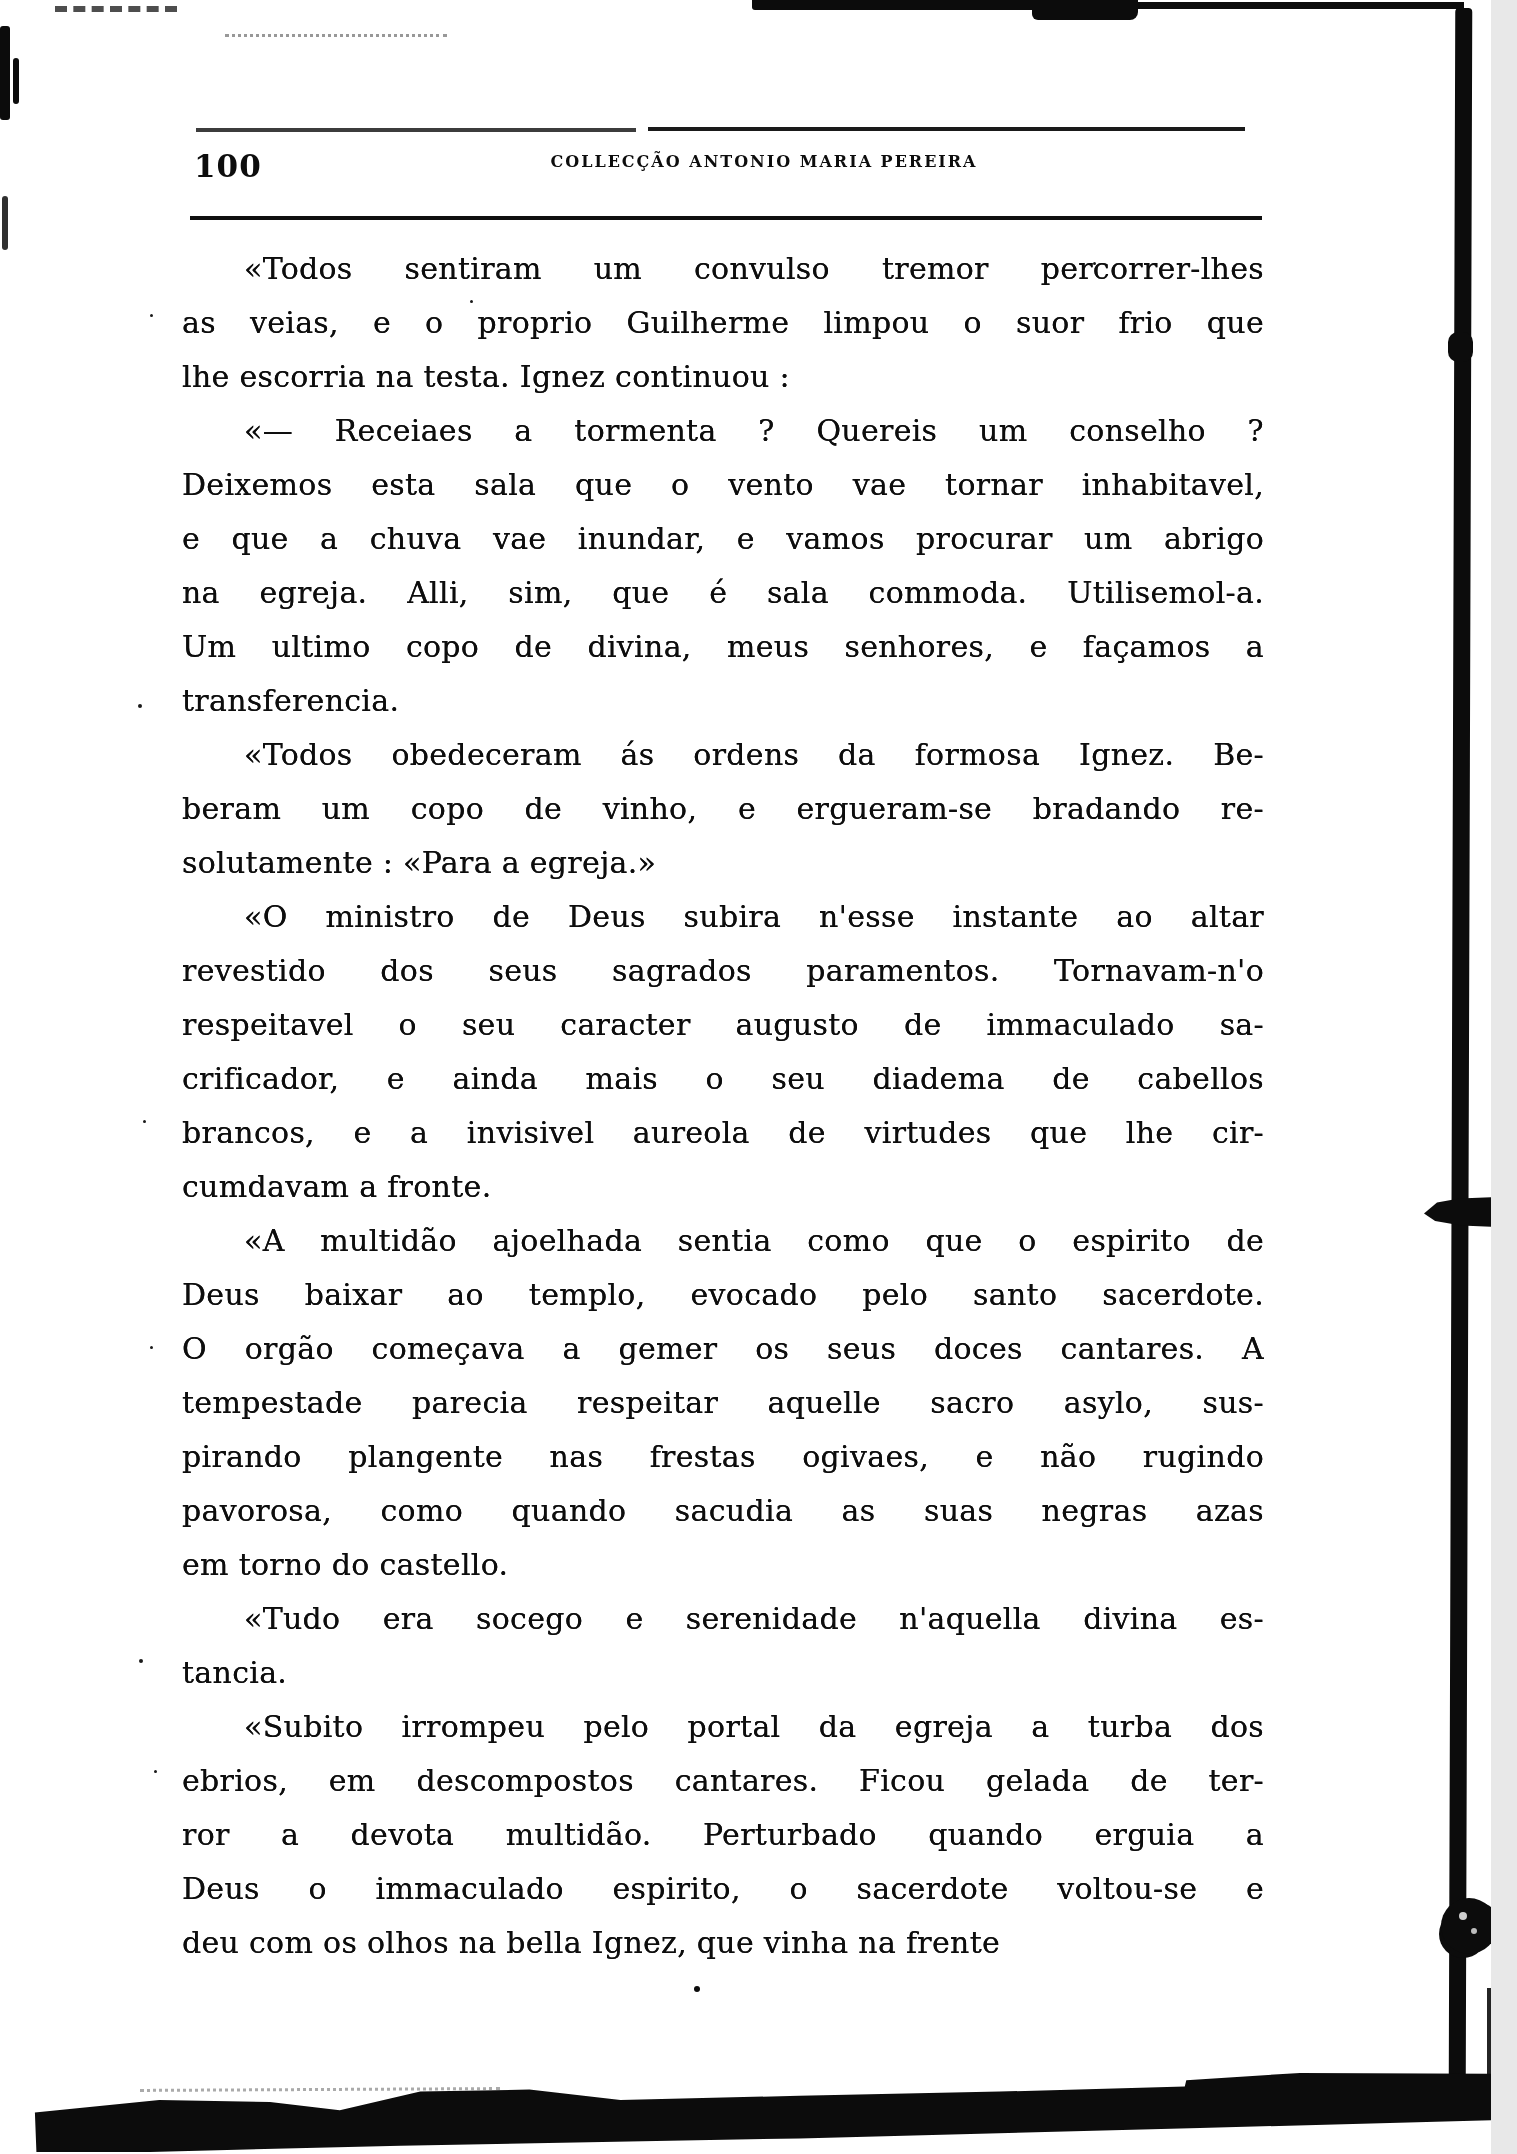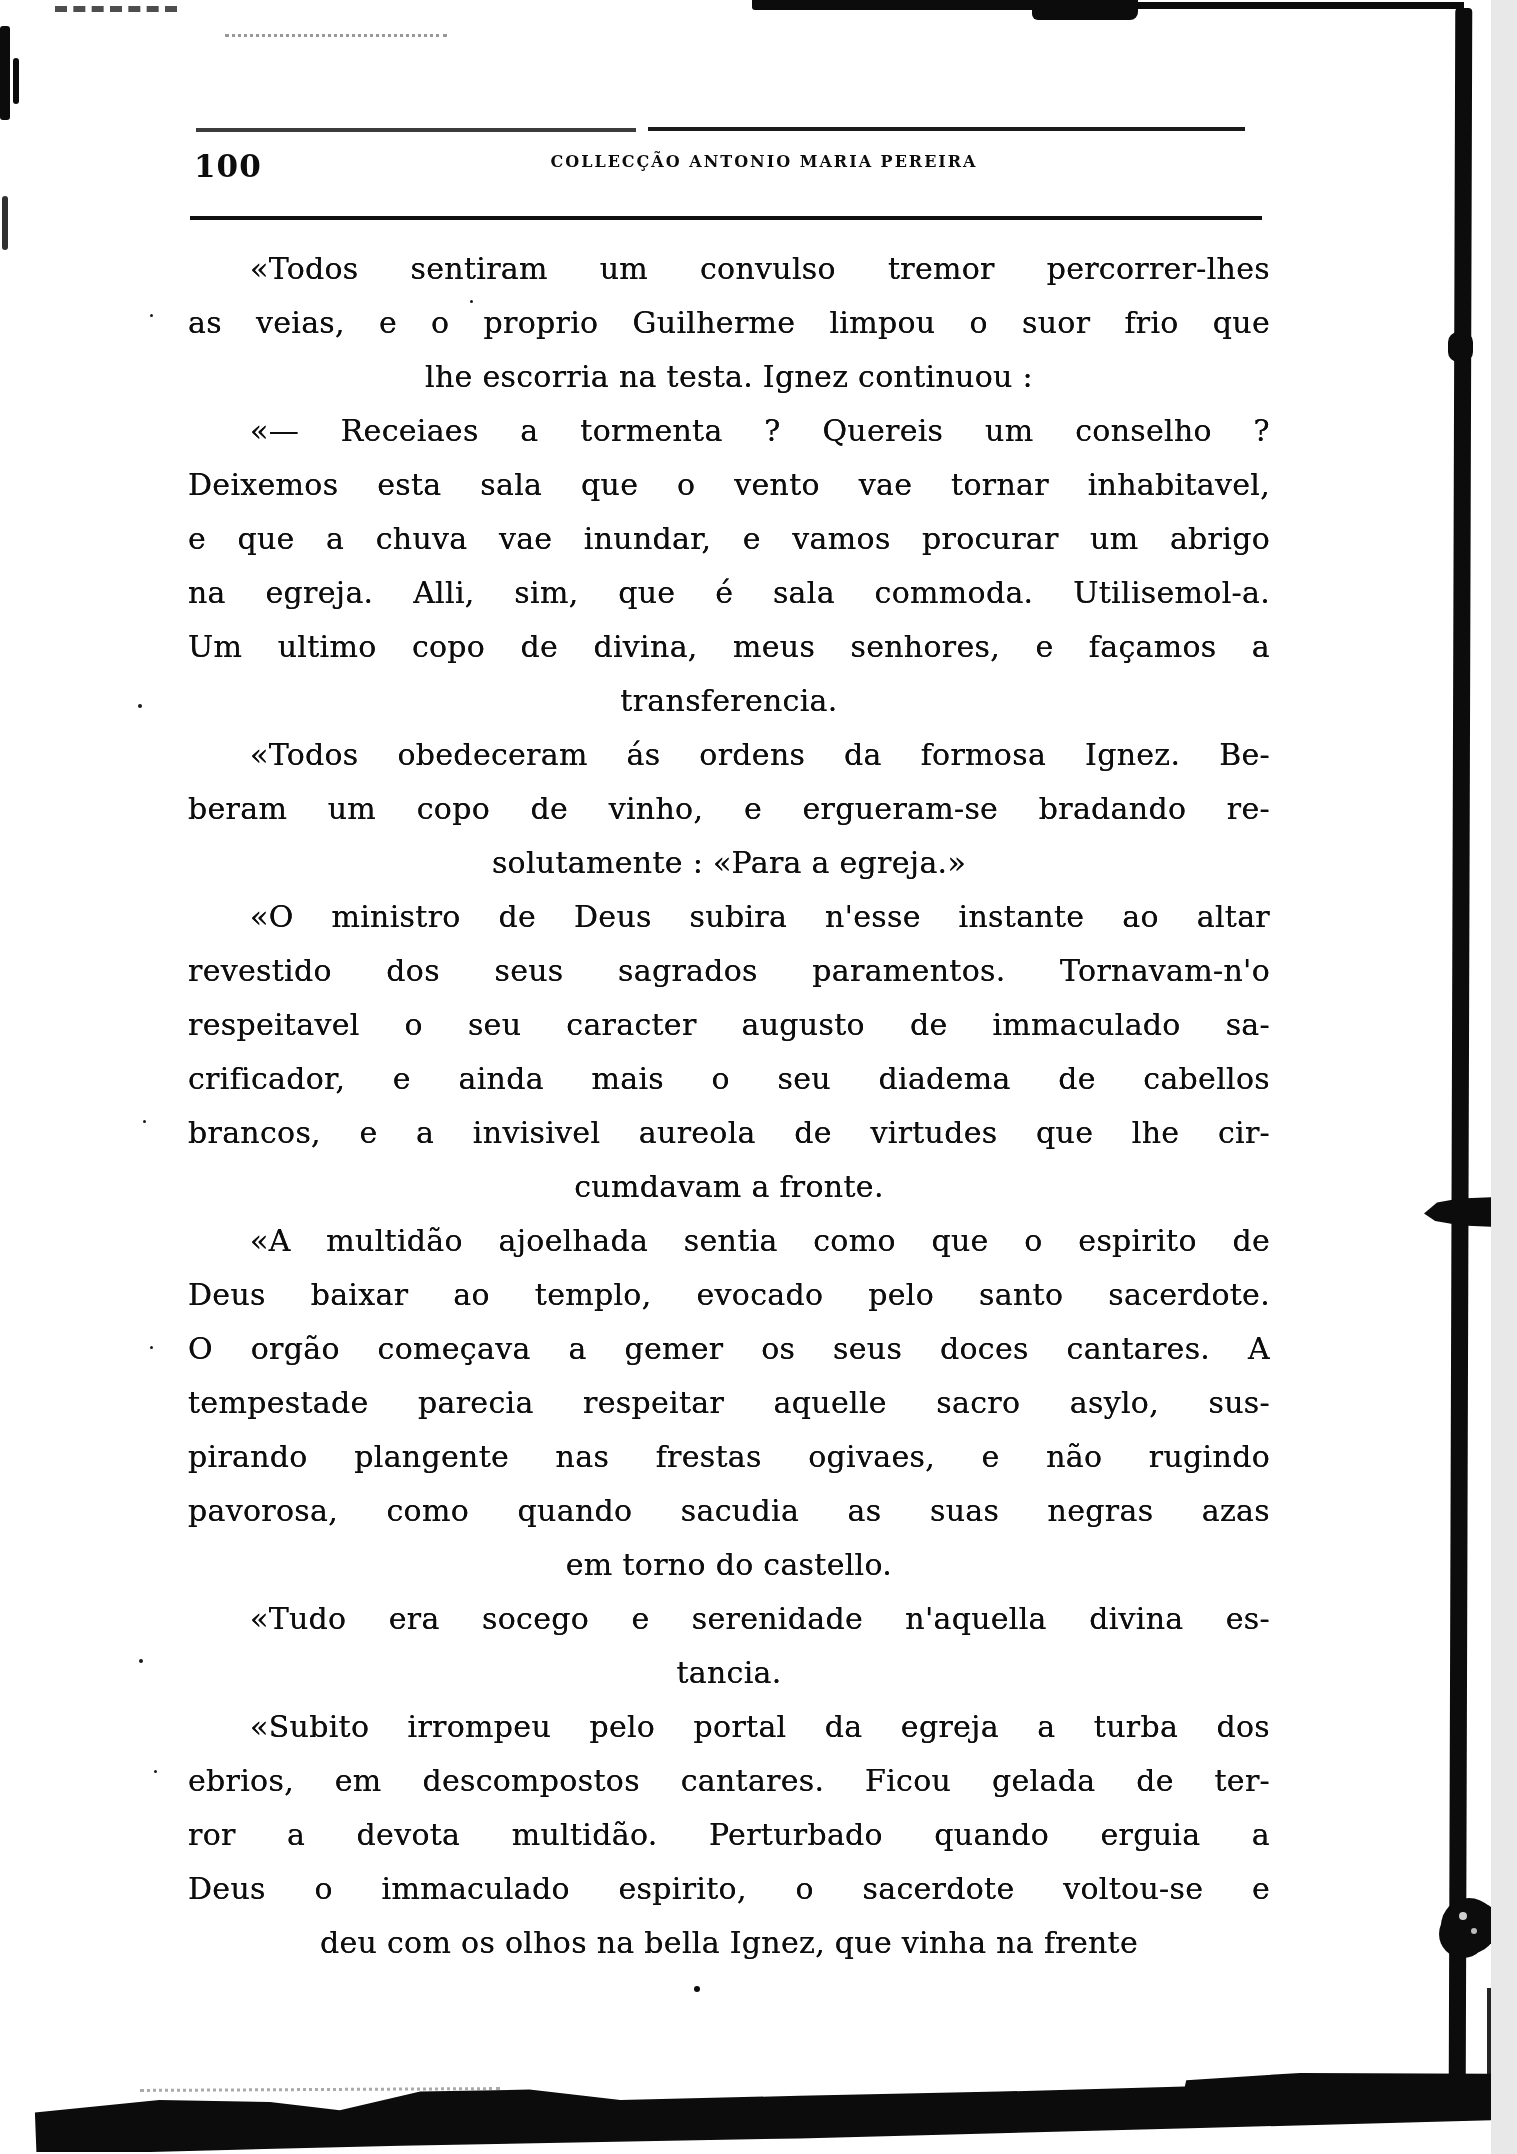--- a/index.html
+++ b/index.html
@@ -21,28 +21,27 @@
   }
   .header-title{
     position:absolute;left:188px;top:152px;width:1082px;
     text-align:center;text-indent:70px;
     font-size:16px;font-weight:700;letter-spacing:2px;
     white-space:nowrap;
   }
   .header-rule-solid{position:absolute;top:216px;left:190px;width:1072px;border-top:4px solid #101010;}
   
   .text-block{
-    position:absolute;left:188px;top:242px;width:1082px;
+    position:absolute;left:182px;top:242px;width:1082px;
   }
   .line{
     font-size:30px;line-height:54px;height:54px;
     letter-spacing:.3px;
     white-space:normal;
     text-shadow:0 0 .6px rgba(0,0,0,.85);
-    text-align:center;
   }
   .line.just{text-align:justify;text-align-last:justify;}
   .line.indent{padding-left:62px;}
   
   .art{position:absolute;background:#0c0c0c;}
   .edge-top-dashes{position:absolute;left:55px;top:6px;width:122px;height:0;border-top:6px dashed #222;opacity:.8;}
   .edge-top-dots{position:absolute;left:225px;top:34px;width:222px;height:0;border-top:3px dotted #555;opacity:.6;}
   .topbar-a{left:752px;top:0;width:384px;height:10px;border-radius:0 0 4px 3px;}
   .topbar-blob{left:1032px;top:0;width:106px;height:20px;border-radius:0 0 8px 6px;}
   .topbar-c{left:1136px;top:2px;width:328px;height:7px;}

